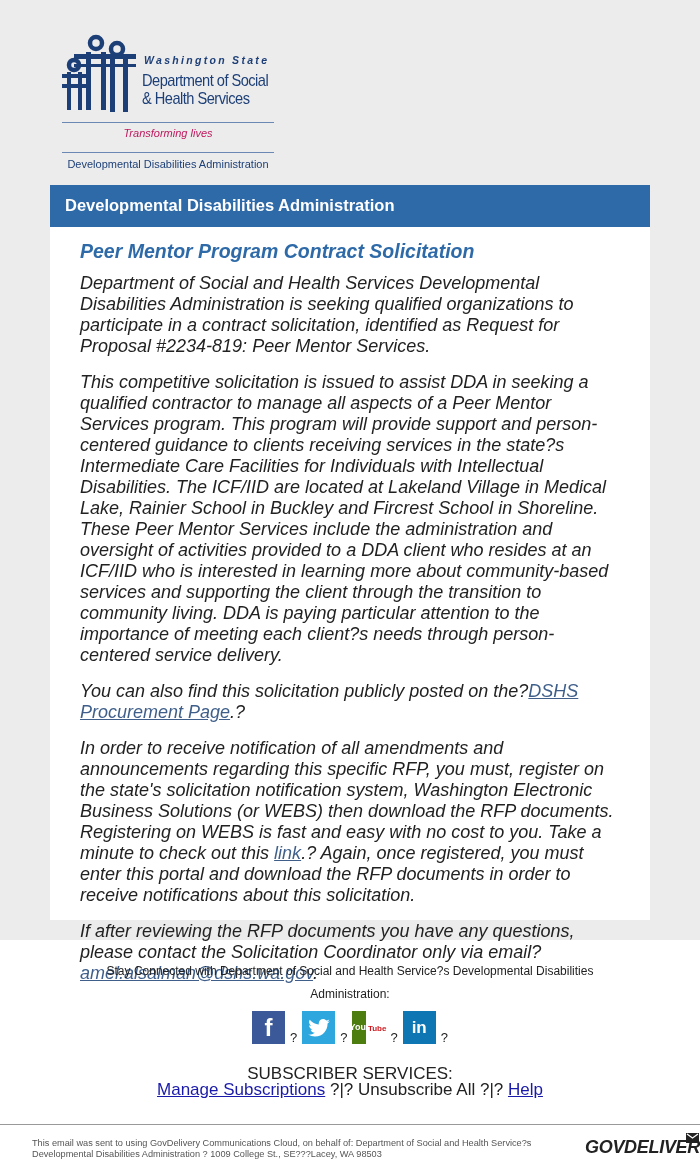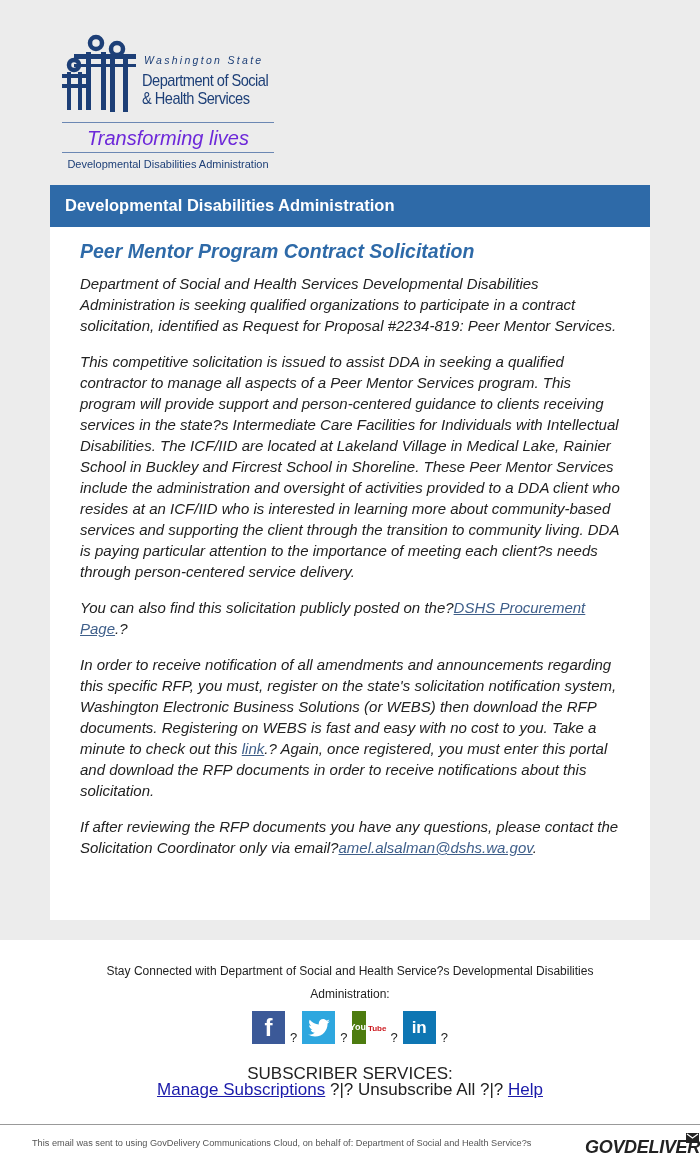--- a/index.html
+++ b/index.html
@@ -4,36 +4,36 @@
   <style>
     * { box-sizing: border-box; margin: 0; padding: 0; }
     html, body { width: 700px; height: 1166px; overflow: hidden; }
     body { background: #ffffff; font-family: "Liberation Sans", sans-serif; color: #222; position: relative; }
 
     .gray-area { position: absolute; left: 0; top: 0; width: 700px; height: 940px; background: #ececec; }
 
     
     .logo { position: absolute; left: 60px; top: 34px; width: 216px; height: 140px; }
     .logo-figures { position: absolute; left: 0; top: 0; width: 76px; height: 78px; }
-    .logo-wa { position: absolute; left: 84px; top: 20px; font-style: italic; font-weight: normal; font-size: 10.5px; letter-spacing: 2.3px; color: #1d3f77; white-space: nowrap; }
+    .logo-wa { position: absolute; left: 84px; top: 20px; font-style: italic; font-weight: bold; font-size: 10.5px; letter-spacing: 2.3px; color: #1d3f77; white-space: nowrap; }
     .logo-dept { position: absolute; left: 82px; top: 38px; font-family: "Liberation Sans", sans-serif; font-size: 17px; line-height: 18px; color: #1d3f77; letter-spacing: -0.6px; transform: scaleX(0.86); transform-origin: left top; white-space: nowrap; font-weight: normal; }
     .logo-rule1 { position: absolute; left: 2px; top: 88px; width: 212px; height: 1px; background: #6b87b3; }
-    .logo-tagline { position: absolute; left: 0; top: 93px; width: 216px; text-align: center; font-style: italic; font-size: 20px; color: #6d28d9; }
+    .logo-tagline { position: absolute; left: 0; top: 93px; width: 216px; text-align: center; font-style: italic; font-size: 11px; color: #be185d; }
     .logo-rule2 { position: absolute; left: 2px; top: 118px; width: 212px; height: 1px; background: #6b87b3; }
     .logo-dda { position: absolute; left: 0; top: 124px; width: 216px; text-align: center; font-size: 11px; color: #1d3f77; white-space: nowrap; }
 
     
     .header-bar { position: absolute; left: 50px; top: 185px; width: 600px; height: 42px; background: #2e6aa8; color: #fff; font-weight: bold; font-size: 16.5px; }
     .header-bar .left { position: absolute; left: 15px; top: 11px; }
     .header-bar .right { position: absolute; right: 15px; top: 11px; margin-top: 48px; }
 
     
     .card { position: absolute; left: 50px; top: 227px; width: 600px; height: 693px; background: #fff; padding: 12px 30px 0 30px; font-style: italic; }
     .card h1 { font-size: 19.5px; font-weight: bold; color: #2e6aa8; margin-bottom: 10px; line-height: 24px; }
-    .card p { font-size: 15px; line-height: 21px; color: #222; margin-bottom: 15px; }
+    .card p { font-size: 18px; line-height: 21px; color: #222; margin-bottom: 15px; }
     .card a { color: #3f5f8a; text-decoration: underline; }
 
     
     .stay { position: absolute; left: 70px; top: 960px; width: 560px; text-align: center; font-size: 12px; line-height: 23px; color: #222; }
     .social { position: absolute; left: 252px; top: 1010px; height: 34px; display: flex; align-items: flex-end; }
     .social .icon { width: 33px; height: 33px; display: flex; align-items: center; justify-content: center; color: #fff; font-weight: bold; }
     .social .sep { font-size: 13px; color: #222; margin: 0 5px 0 5px; line-height: 13px; }
     .fb { background: #3b5998; font-size: 24px; font-family: "Liberation Sans", sans-serif; }
     .tw { background: #2ea7df; }
     .yt { background: #4d7c0f; flex-direction: row; font-size: 9px; line-height: 9px; }
@@ -121,18 +121,19 @@
 <div class="subs">
   <div>SUBSCRIBER SERVICES:</div>
   <div>
     <a href="#">Manage Subscriptions</a><span> ?|? </span><span>Unsubscribe All</span><span> ?|? </span><a href="#">Help</a>
   </div>
 </div>
 
 <div class="footer-rule"></div>
 <div class="footer-text">
   <div>This email was sent to using GovDelivery Communications Cloud, on behalf of: Department of Social and Health Service?s</div>
+  <div>Developmental Disabilities Administration ? 1009 College St., SE???Lacey, WA 98503</div>
 </div>
 <div class="govd">GOVDELIVERY</div>
 <svg class="govd-env" viewBox="0 0 13 10">
   <path d="M0 0 L13 0 L13 10 L2 10 L0 13 Z" fill="#222"></path>
   <path d="M1 1 L6.5 5 L12 1" stroke="#fff" stroke-width="1.2" fill="none"></path>
 </svg>
 
 </body></html>

